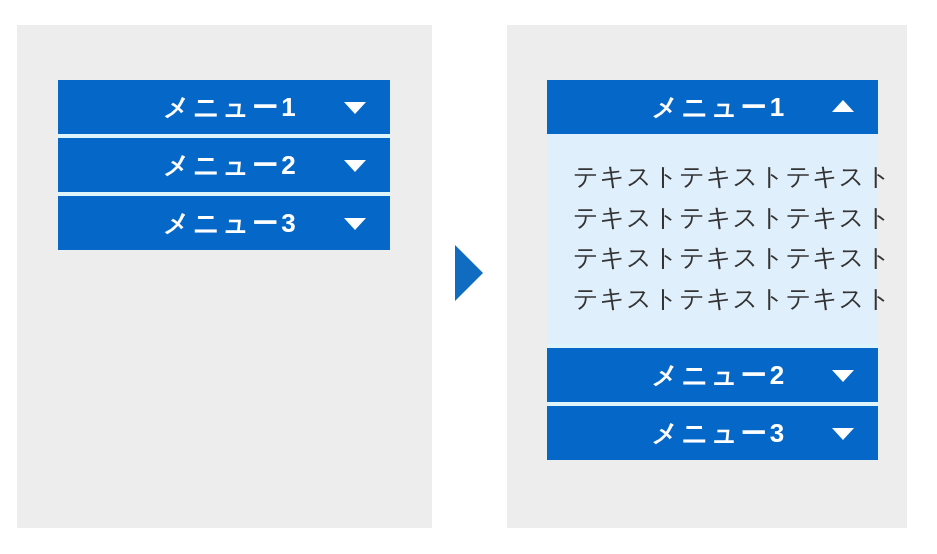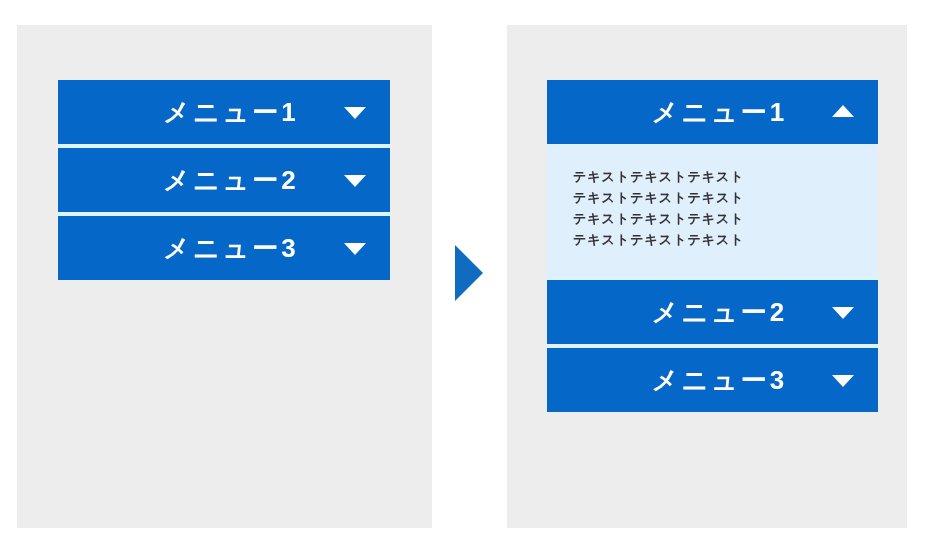--- a/index.html
+++ b/index.html
@@ -52,21 +52,21 @@
     top: 55px;
     width: 331px;
   }
 
   .acc-item { width: 100%; }
 
   .acc-header {
     position: relative;
     box-sizing: border-box;
     width: 100%;
-    height: 64px;
+    height: 54px;
     background: #0568c8;
     color: #ffffff;
     display: flex;
     align-items: center;
     justify-content: center;
     cursor: pointer;
     user-select: none;
   }
   .acc-header .acc-label {
     font-size: 26px;
@@ -100,22 +100,22 @@
     background: #ddf4fb;
   }
 
   .acc-body {
     width: 100%;
     background: #e0effc;
     box-sizing: border-box;
     padding: 22px 0 26px 26px;
   }
   .acc-body .body-line {
-    font-size: 13px;
-    font-weight: bold;
+    font-size: 25px;
+    font-weight: normal;
     color: #333333;
     letter-spacing: 1px;
     line-height: 1.62;
     white-space: nowrap;
   }
 
   
   #flow-arrow {
     position: absolute;
     left: 455px;

